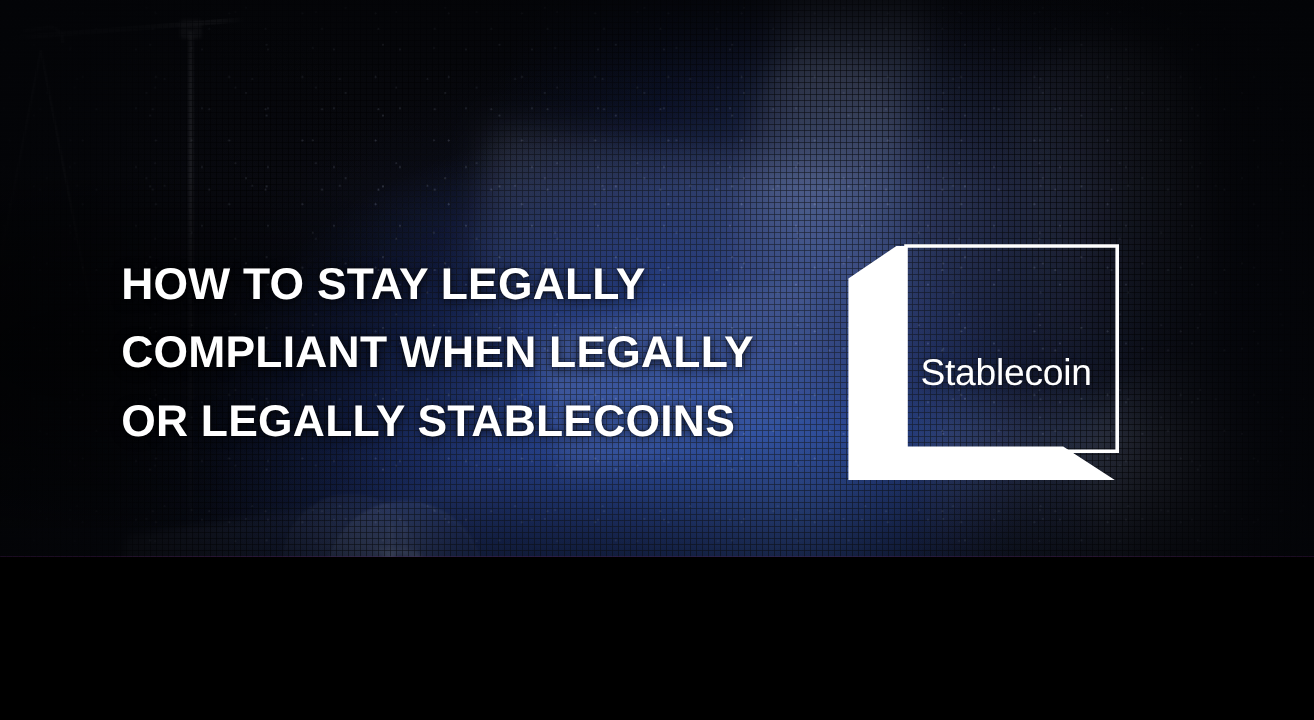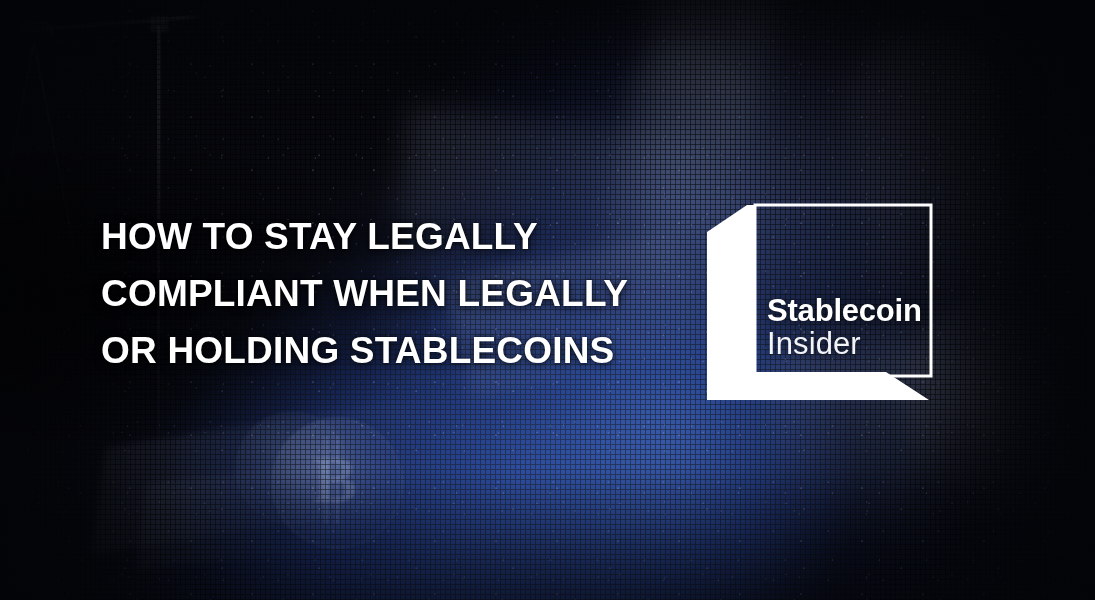--- a/index.html
+++ b/index.html
@@ -8,21 +8,21 @@
     padding: 0;
     background: #000;
   }
   body {
     font-family: "Liberation Sans", sans-serif;
   }
 
   #banner {
     position: relative;
     width: 1095px;
-    height: 600px;
+    height: 464px;
     overflow: hidden;
     background: #d946ef;
     user-select: none;
   }
 
   
   .bg-layer {
     position: absolute;
     inset: 0;
     pointer-events: none;
@@ -322,21 +322,21 @@
   .logo-text {
     position: absolute;
     left: 64px;
     top: 96px;
     z-index: 26;
   }
   .logo-brand {
     display: block;
     color: #ffffff;
     font-family: "Liberation Sans", sans-serif;
-    font-weight: bold;
+    font-weight: normal;
     font-size: 31px;
     line-height: 33px;
     letter-spacing: -0.2px;
     white-space: nowrap;
     text-shadow: 0 1px 6px rgba(0,0,0,0.60);
   }
   .logo-sub {
     display: block;
     color: #f2f4f8;
     font-family: "Liberation Sans", sans-serif;
@@ -387,30 +387,29 @@
 
   <div class="bg-layer grid-tex"></div>
   <div class="bg-layer grid-hilite"></div>
   <div class="bg-layer speckle"></div>
   <div class="bg-layer vignette"></div>
   <div class="text-scrim"></div>
 
   <div class="headline">
     <span class="hl-line">HOW TO STAY LEGALLY</span>
     <span class="hl-line">COMPLIANT WHEN LEGALLY</span>
-    <span class="hl-line">OR HOLDING STABLECOINS</span>
+    <span class="hl-line">OR LEGALLY STABLECOINS</span>
   </div>
 
   <div class="logo">
     <svg viewBox="0 0 232 206" xmlns="http://www.w3.org/2000/svg">
 
       <path d="M 4 34 L 44 7 L 52 7 L 52 174 L 183 174 L 226 202 L 4 202 Z" fill="#ffffff"></path>
 
       <path d="M 52 7 L 228 7 L 228 178 L 183 178 L 52 178 Z" fill="none" stroke="#ffffff" stroke-width="3"></path>
     </svg>
 
     <div class="logo-text">
       <span class="logo-brand">Stablecoin</span>
-      <span class="logo-sub">Insider</span>
     </div>
   </div>
 
 </div>
 
 </body></html>

